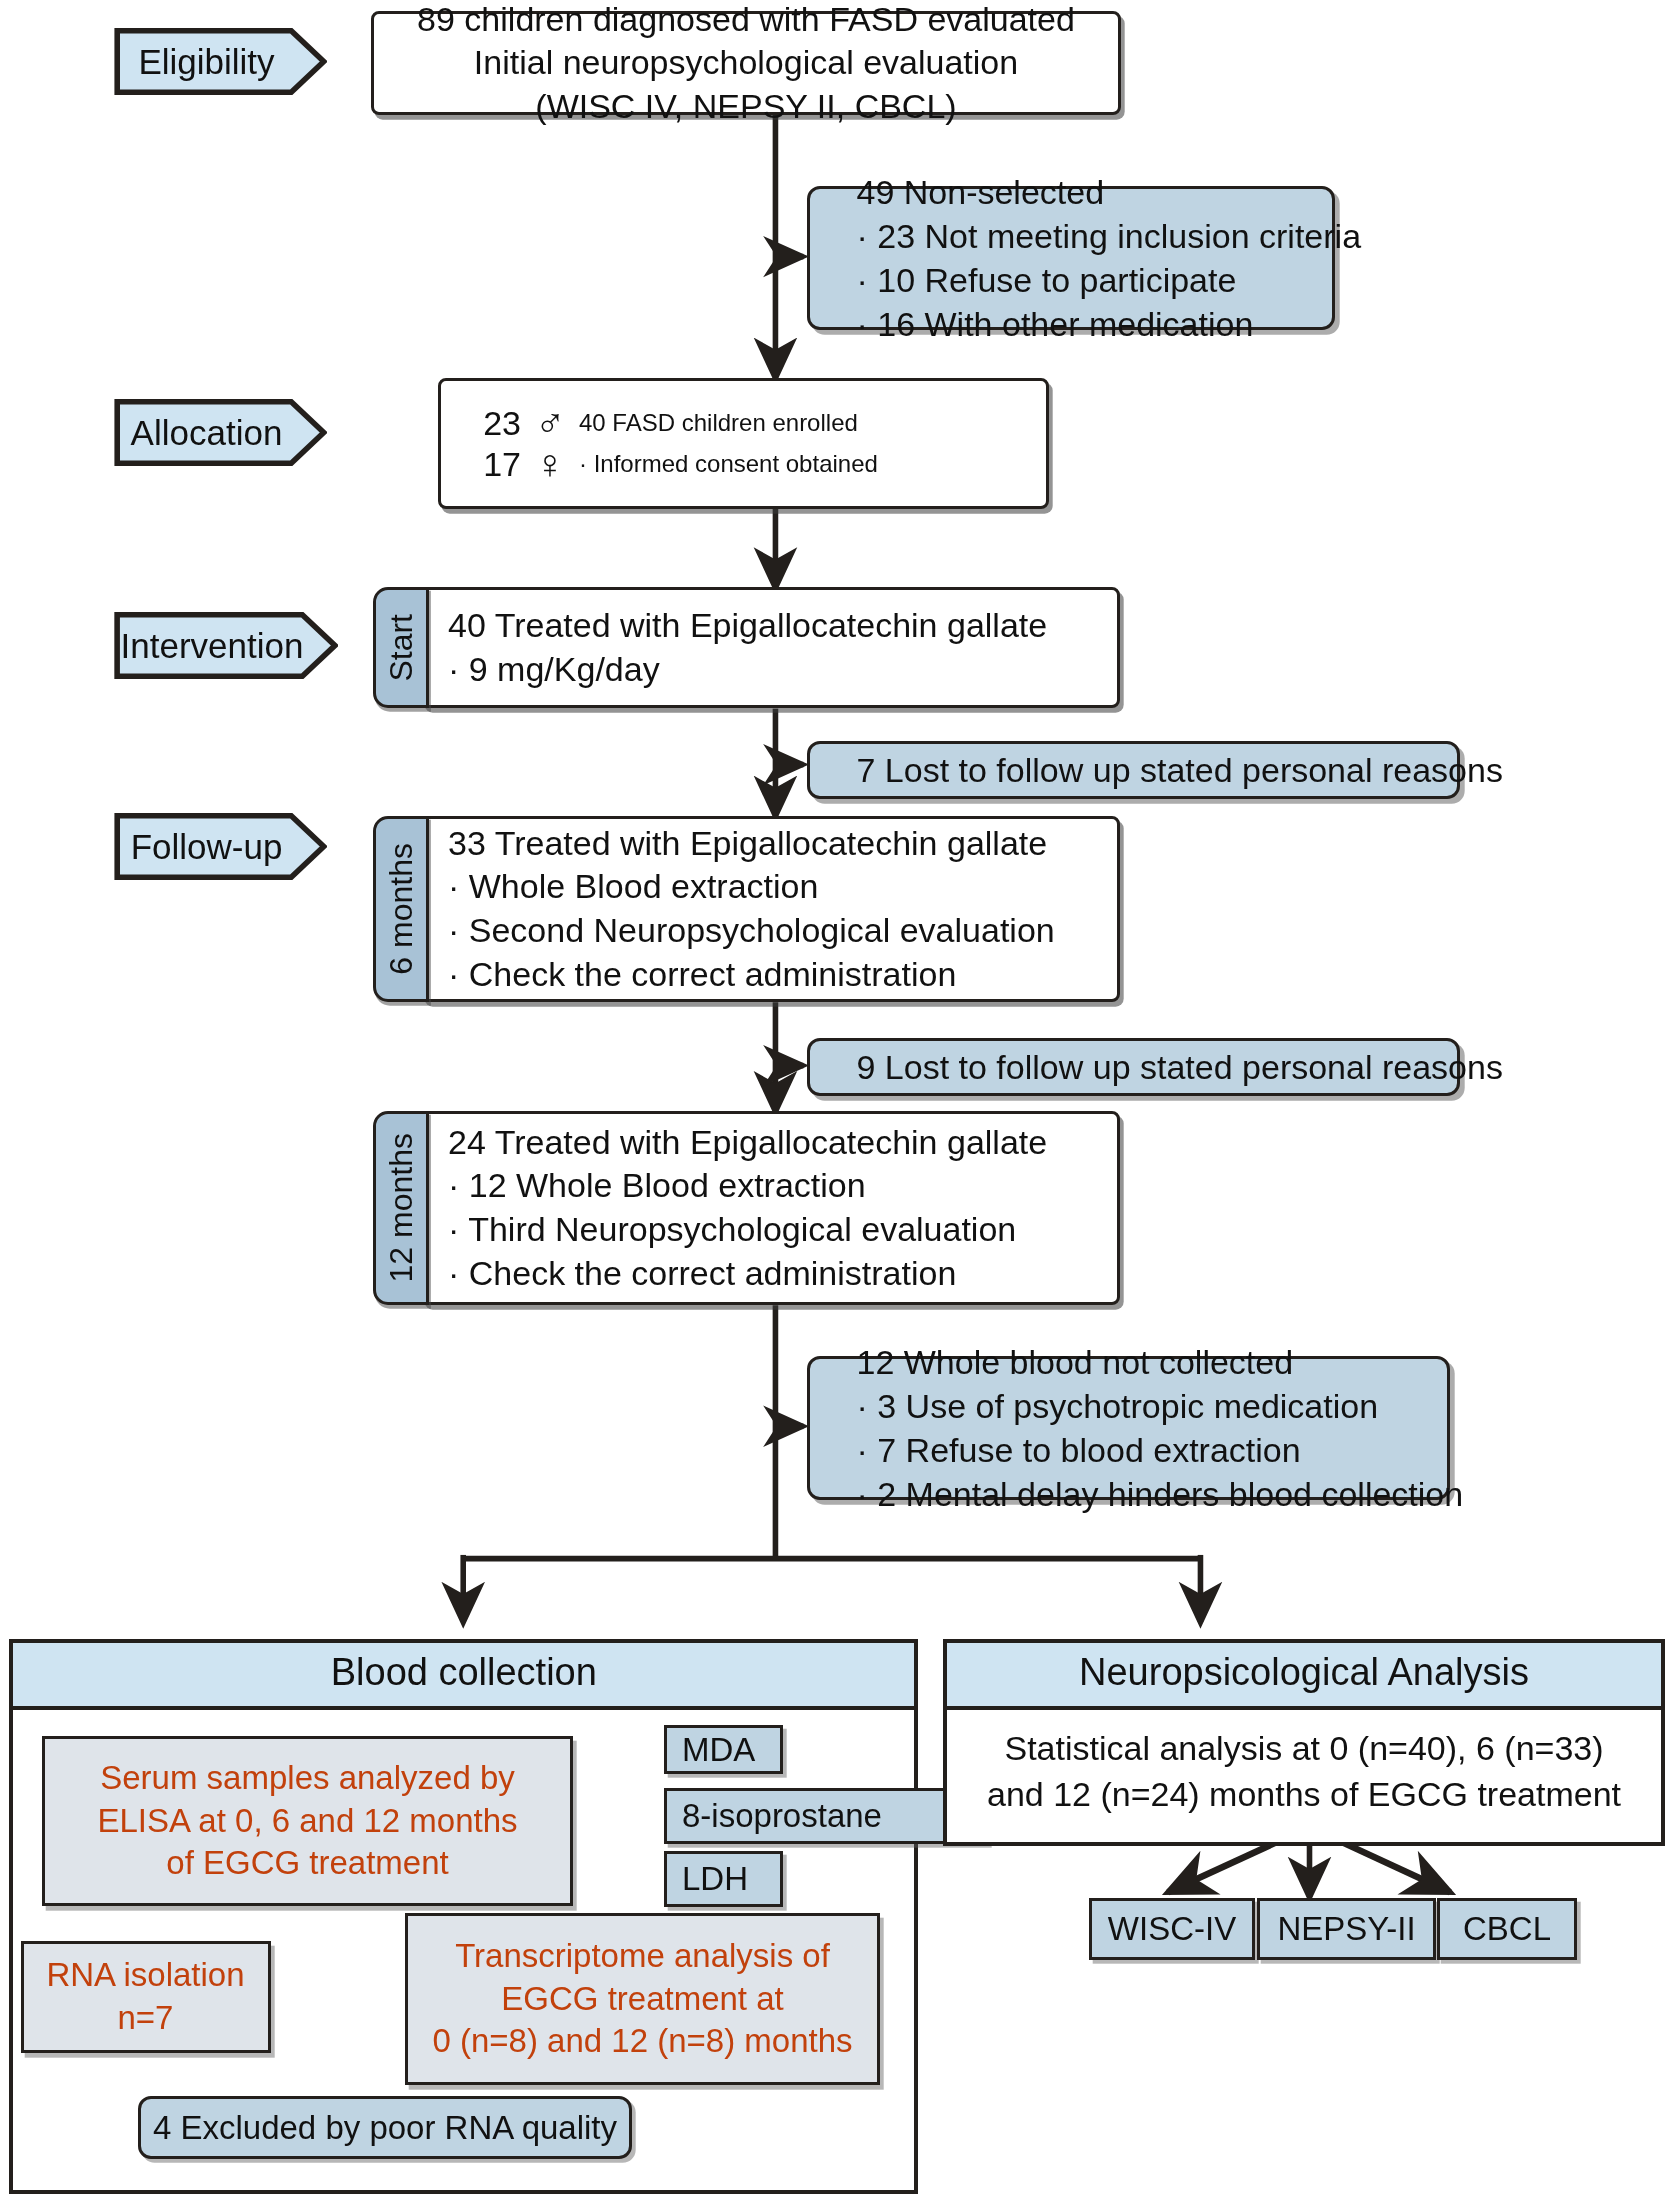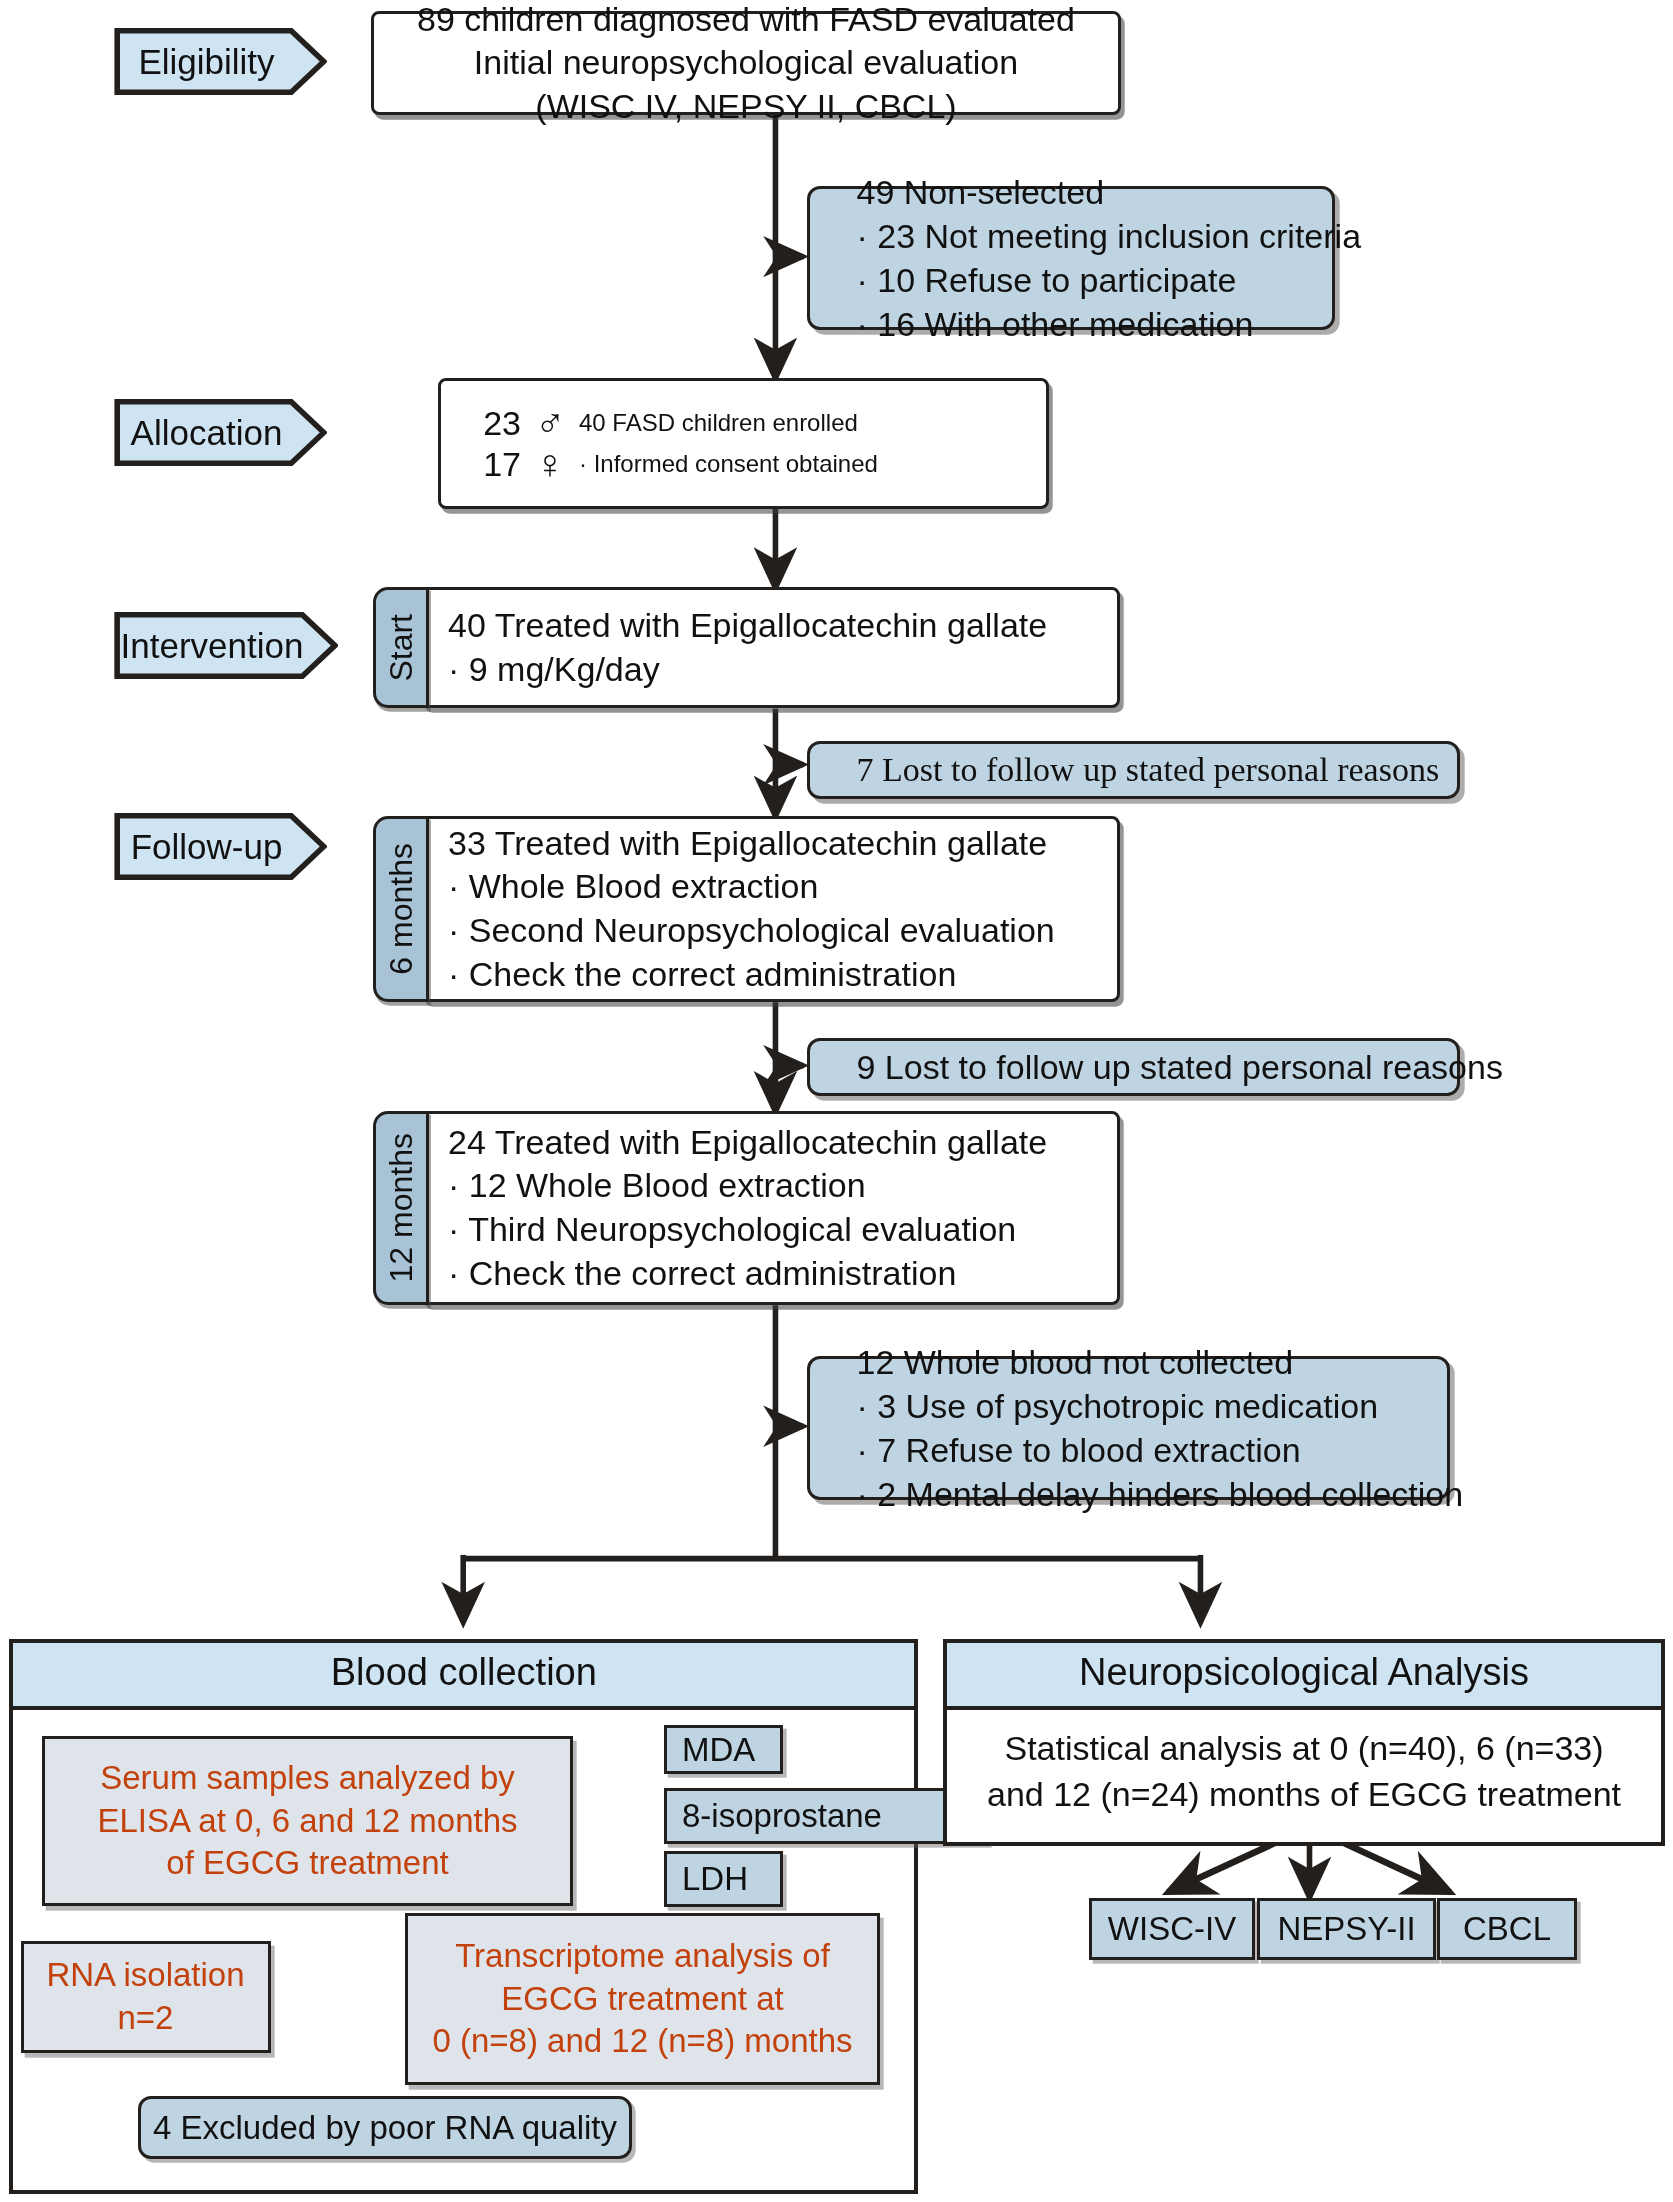--- a/index.html
+++ b/index.html
@@ -226,21 +226,21 @@
   <div class="sidetab" style="left:373px;top:587px;width:56px;height:121px;">
     <span>Start</span>
   </div>
   <div class="mainbox abs" style="left:421px;top:587px;width:699px;height:121px;">
     <div class="lines">
       <div>40 Treated with Epigallocatechin gallate</div>
       <div>· 9 mg/Kg/day</div>
     </div>
   </div>
 
-  <div class="exbox abs" style="left:807px;top:741px;width:653px;height:58px;font-family:Liberation Serif, serif;">
+  <div class="exbox abs" style="left:807px;top:741px;width:653px;height:58px;">
     <div class="lines">
       <div>7 Lost to follow up stated personal reasons</div>
     </div>
   </div>
 
   <div class="sidetab" style="left:373px;top:816px;width:56px;height:186px;">
     <span>6 months</span>
   </div>
   <div class="mainbox abs" style="left:421px;top:816px;width:699px;height:186px;">
     <div class="lines">
@@ -284,21 +284,21 @@
 
   <div class="greybox" style="left:42px;top:1736px;width:531px;height:170px;white-space:pre-line;">Serum samples analyzed by
 ELISA at 0, 6 and 12 months
 of EGCG treatment</div>
 
   <div class="bluechip chip-left" style="left:664px;top:1725px;width:119px;height:49px;">MDA</div>
   <div class="bluechip chip-left" style="left:664px;top:1788px;width:324px;height:56px;">8-isoprostane</div>
   <div class="bluechip chip-left" style="left:664px;top:1851px;width:119px;height:56px;">LDH</div>
 
   <div class="greybox" style="left:20.5px;top:1941px;width:250px;height:112px;white-space:pre-line;">RNA isolation
-n=2</div>
+n=7</div>
 
   <div class="greybox" style="left:405px;top:1913px;width:475px;height:172px;white-space:pre-line;">Transcriptome analysis of
 EGCG treatment at
 0 (n=8) and 12 (n=8) months</div>
 
   <div class="bluechip round" style="left:138px;top:2096px;width:494px;height:63px;">4 Excluded by poor RNA quality</div>
 
   <div class="panel" style="left:943px;top:1639px;width:722px;height:207px;">
     <div class="panel-head">Neuropsicological Analysis</div>
     <div style="text-align:center;font-size:34px;line-height:1.38;padding-top:15px;color:#111;">

